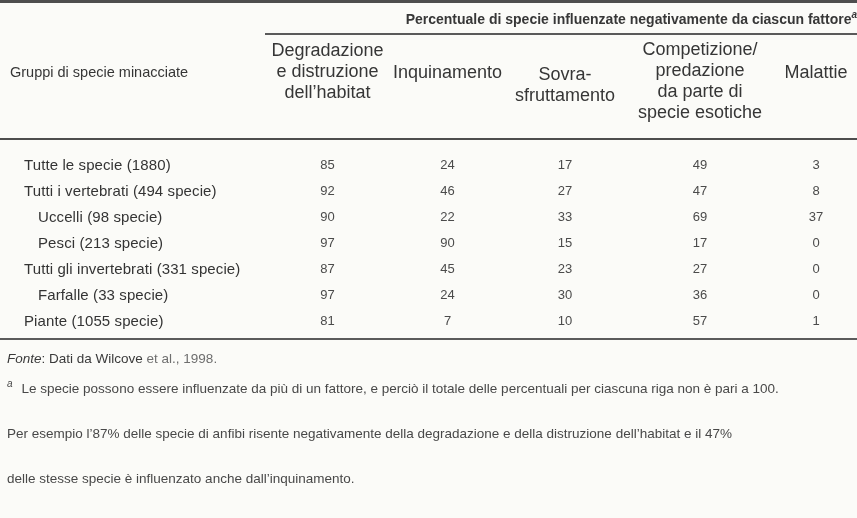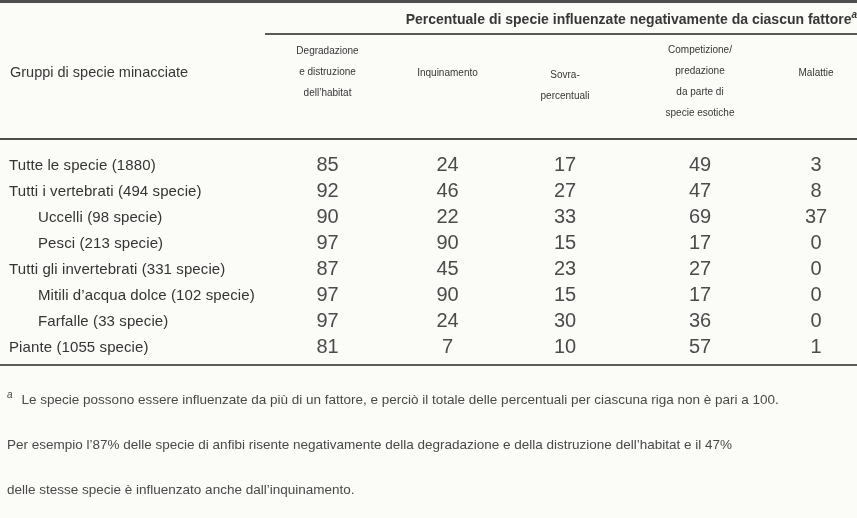--- a/index.html
+++ b/index.html
@@ -49,21 +49,21 @@
     font-style: italic;
     font-weight: bold;
     font-size: 10px;
   }
 
   
   tr.hdr-row th {
     height: 103px;
     vertical-align: middle;
     font-weight: normal;
-    font-size: 10px;
+    font-size: 18px;
     line-height: 21px;
     text-align: center;
     white-space: pre-line;
     color: #363636;
     border-bottom: 2px solid #4d4d4d;
     padding: 0;
   }
   tr.hdr-row th .hcell { position: relative; display: block; }
   th.group-col { text-align: left !important; padding-left: 10px !important; font-size: 14.5px !important; margin-left: 34px; }
   .nudge-14 { top: -14px; }
@@ -73,25 +73,25 @@
 
   
   tbody td {
     height: 26px;
     padding: 0;
     font-size: 15px;
     vertical-align: middle;
   }
   tbody tr:first-child td { padding-top: 11px; }
   tbody tr:last-child td { padding-bottom: 5px; }
-  td.label { padding-left: 9px; color: #343434; letter-spacing: 0.1px; }
+  td.label { padding-left: 24px; color: #343434; letter-spacing: 0.1px; }
   td.label.indent { padding-left: 38px; }
   td.num {
     text-align: center;
-    font-size: 20px;
+    font-size: 13px;
     color: #4b4b4b;
   }
 
   
   .footer { padding: 11px 4px 0 7px; }
   .fonte-line { font-size: 13.5px; color: #3a3a3a; }
   .fonte-line .it { font-style: italic; }
   .fonte-line .etal { color: #6e6e6e; }
   .footnote {
     margin-top: 9px;
@@ -128,21 +128,21 @@
           <span>Percentuale di specie influenzate negativamente da ciascun fattore</span><sup>a</sup>
         </td>
       </tr>
       <tr class="hdr-row">
         <th class="group-col"><span class="hcell nudge-14">Gruppi di specie minacciate</span></th>
         <th><span class="hcell nudge-16">Degradazione
 e distruzione
 dell’habitat</span></th>
         <th><span class="hcell nudge-14">Inquinamento</span></th>
         <th><span class="hcell nudge-2">Sovra-
-percentuali</span></th>
+sfruttamento</span></th>
         <th><span class="hcell nudge-6">Competizione/
 predazione
 da parte di
 specie esotiche</span></th>
         <th><span class="hcell nudge-14">Malattie</span></th>
       </tr>
     </thead>
     <tbody>
       <tr>
         <td class="label">Tutte le specie (1880)</td>
@@ -178,47 +178,42 @@
       </tr>
       <tr>
         <td class="label">Tutti gli invertebrati (331 specie)</td>
         <td class="num">87</td>
         <td class="num">45</td>
         <td class="num">23</td>
         <td class="num">27</td>
         <td class="num">0</td>
       </tr>
       <tr>
-        <td class="label indent">Mitili d’acqua dolce (102 specie)</td>
-        <td class="num">97</td>
-        <td class="num">90</td>
-        <td class="num">15</td>
-        <td class="num">17</td>
-        <td class="num">0</td>
-      </tr>
-      <tr>
         <td class="label indent">Farfalle (33 specie)</td>
         <td class="num">97</td>
         <td class="num">24</td>
         <td class="num">30</td>
         <td class="num">36</td>
         <td class="num">0</td>
       </tr>
       <tr>
         <td class="label">Piante (1055 specie)</td>
         <td class="num">81</td>
         <td class="num">7</td>
         <td class="num">10</td>
         <td class="num">57</td>
         <td class="num">1</td>
       </tr>
     </tbody>
   </table>
 
   <div class="footer">
+    <div class="fonte-line">
+      <span class="it">Fonte</span><span>: Dati da Wilcove </span><span class="etal">et al., 1998.</span>
+    </div>
     <div class="footnote">
       <sup class="marker">a</sup><span class="fn-line l1">Le specie possono essere influenzate da più di un fattore, e perciò il totale delle percentuali per ciascuna riga non è pari a 100.</span>
       <span class="fn-line l2">Per esempio l’87% delle specie di anfibi risente negativamente della degradazione e della distruzione dell’habitat e il 47%</span>
       <span class="fn-line l3">delle stesse specie è influenzato anche dall’inquinamento.</span>
     </div>
   </div>
 
 </div>
 
 </body></html>

